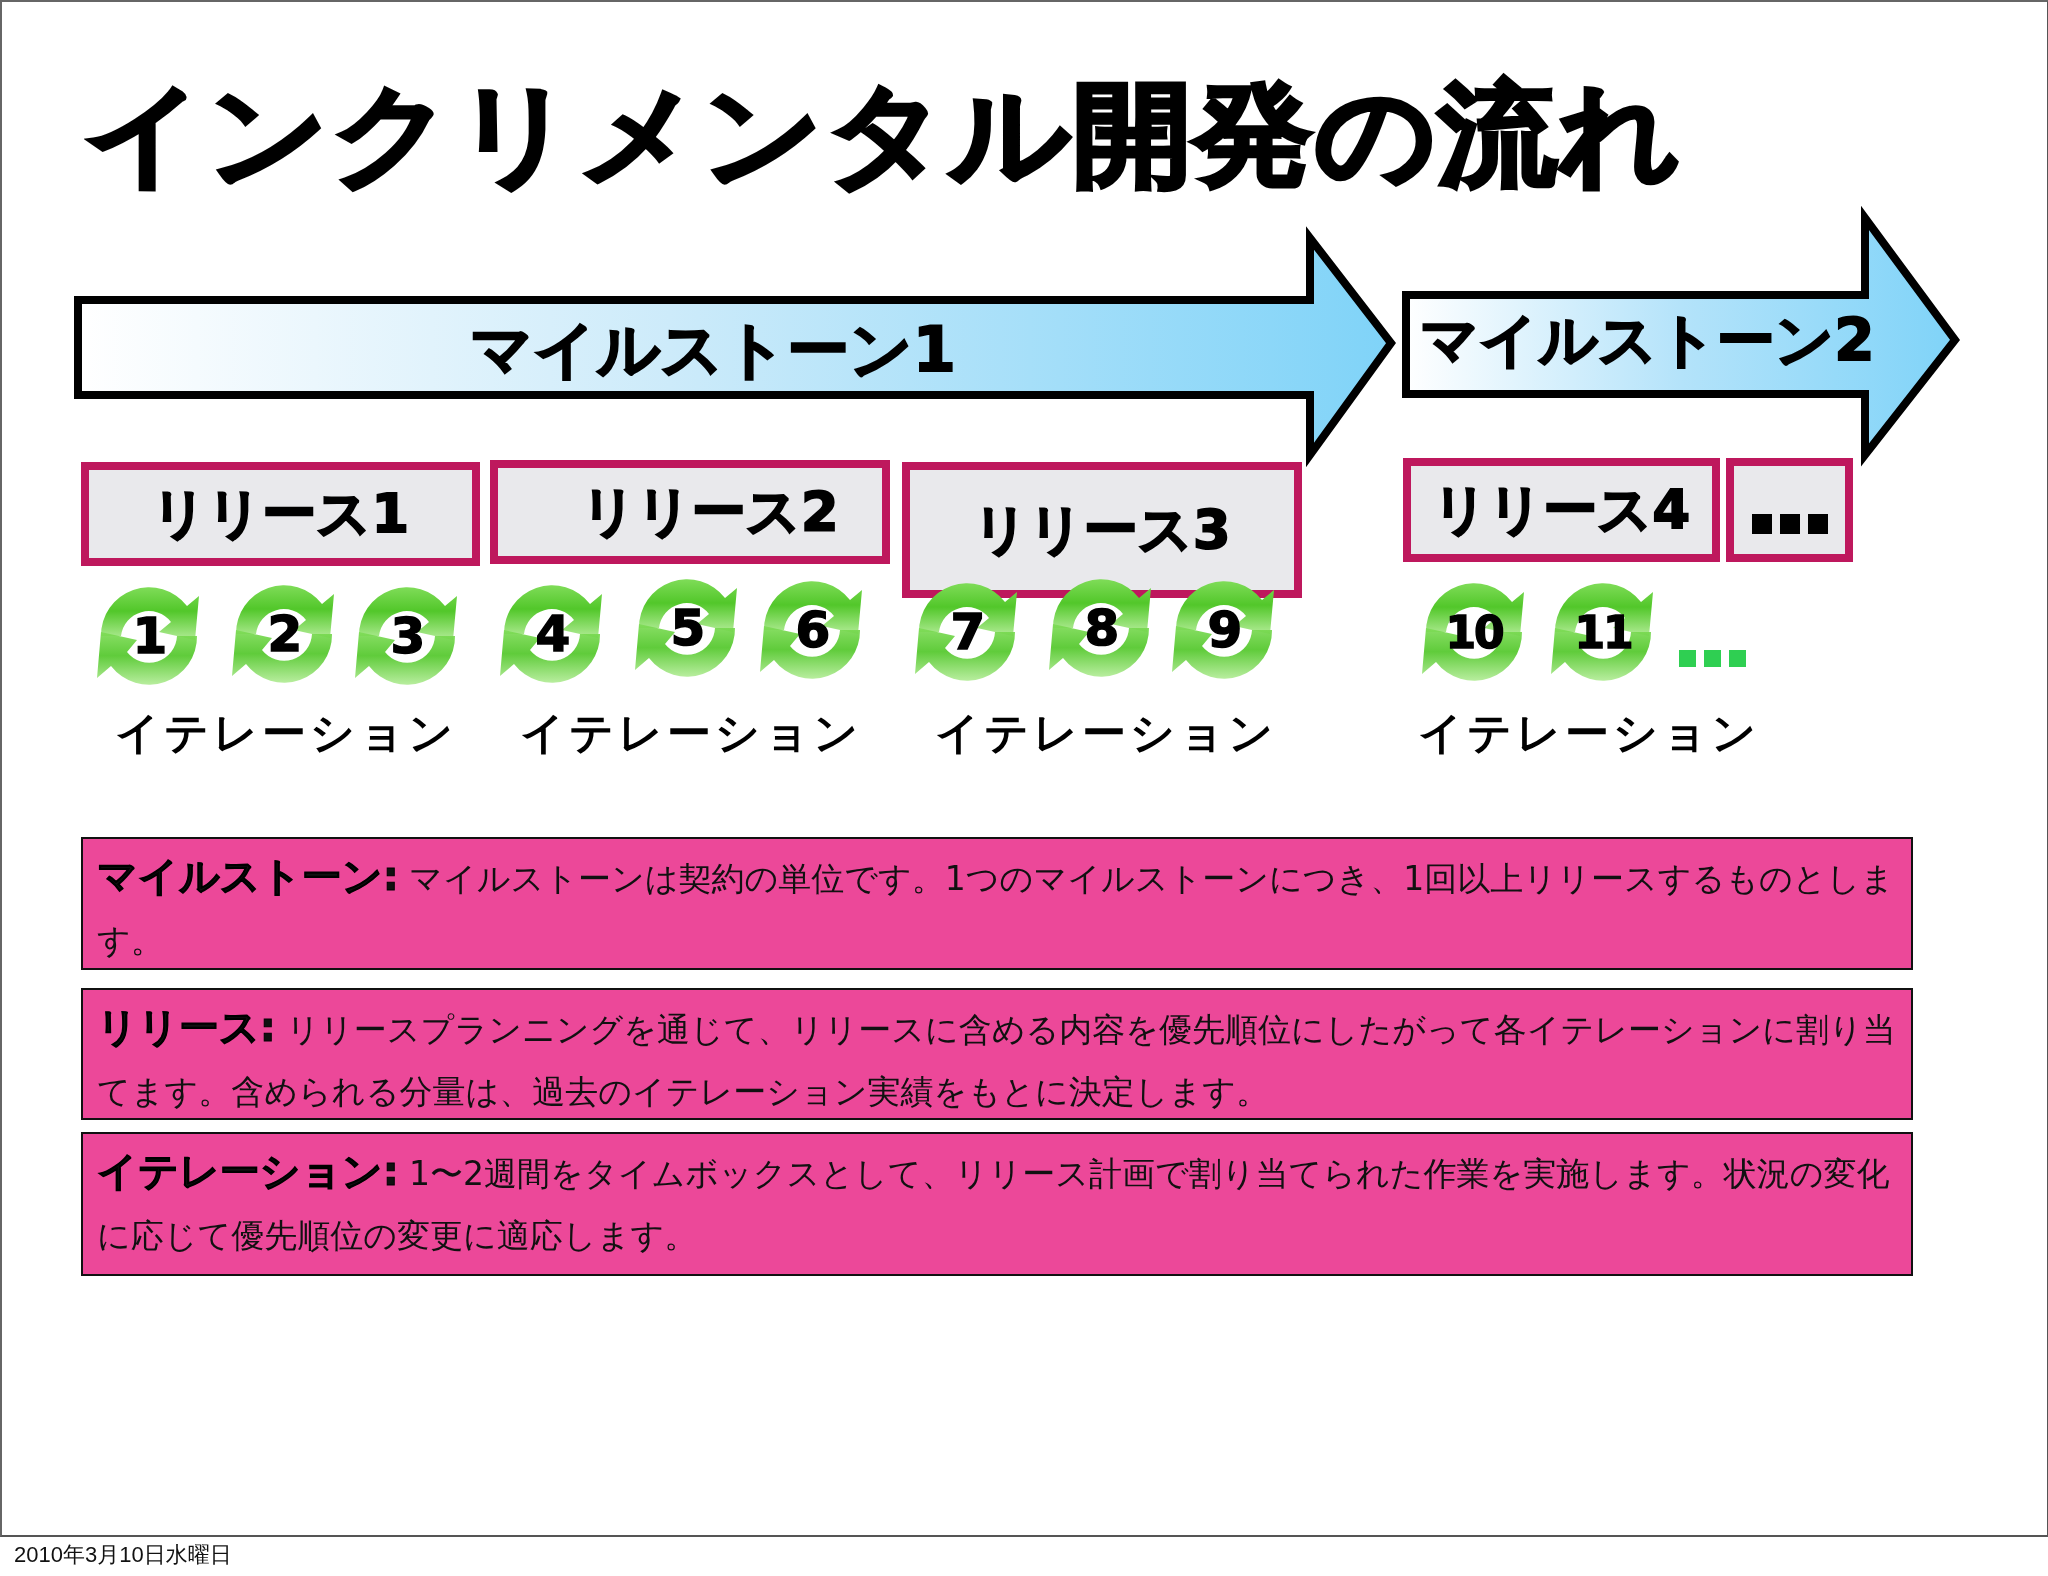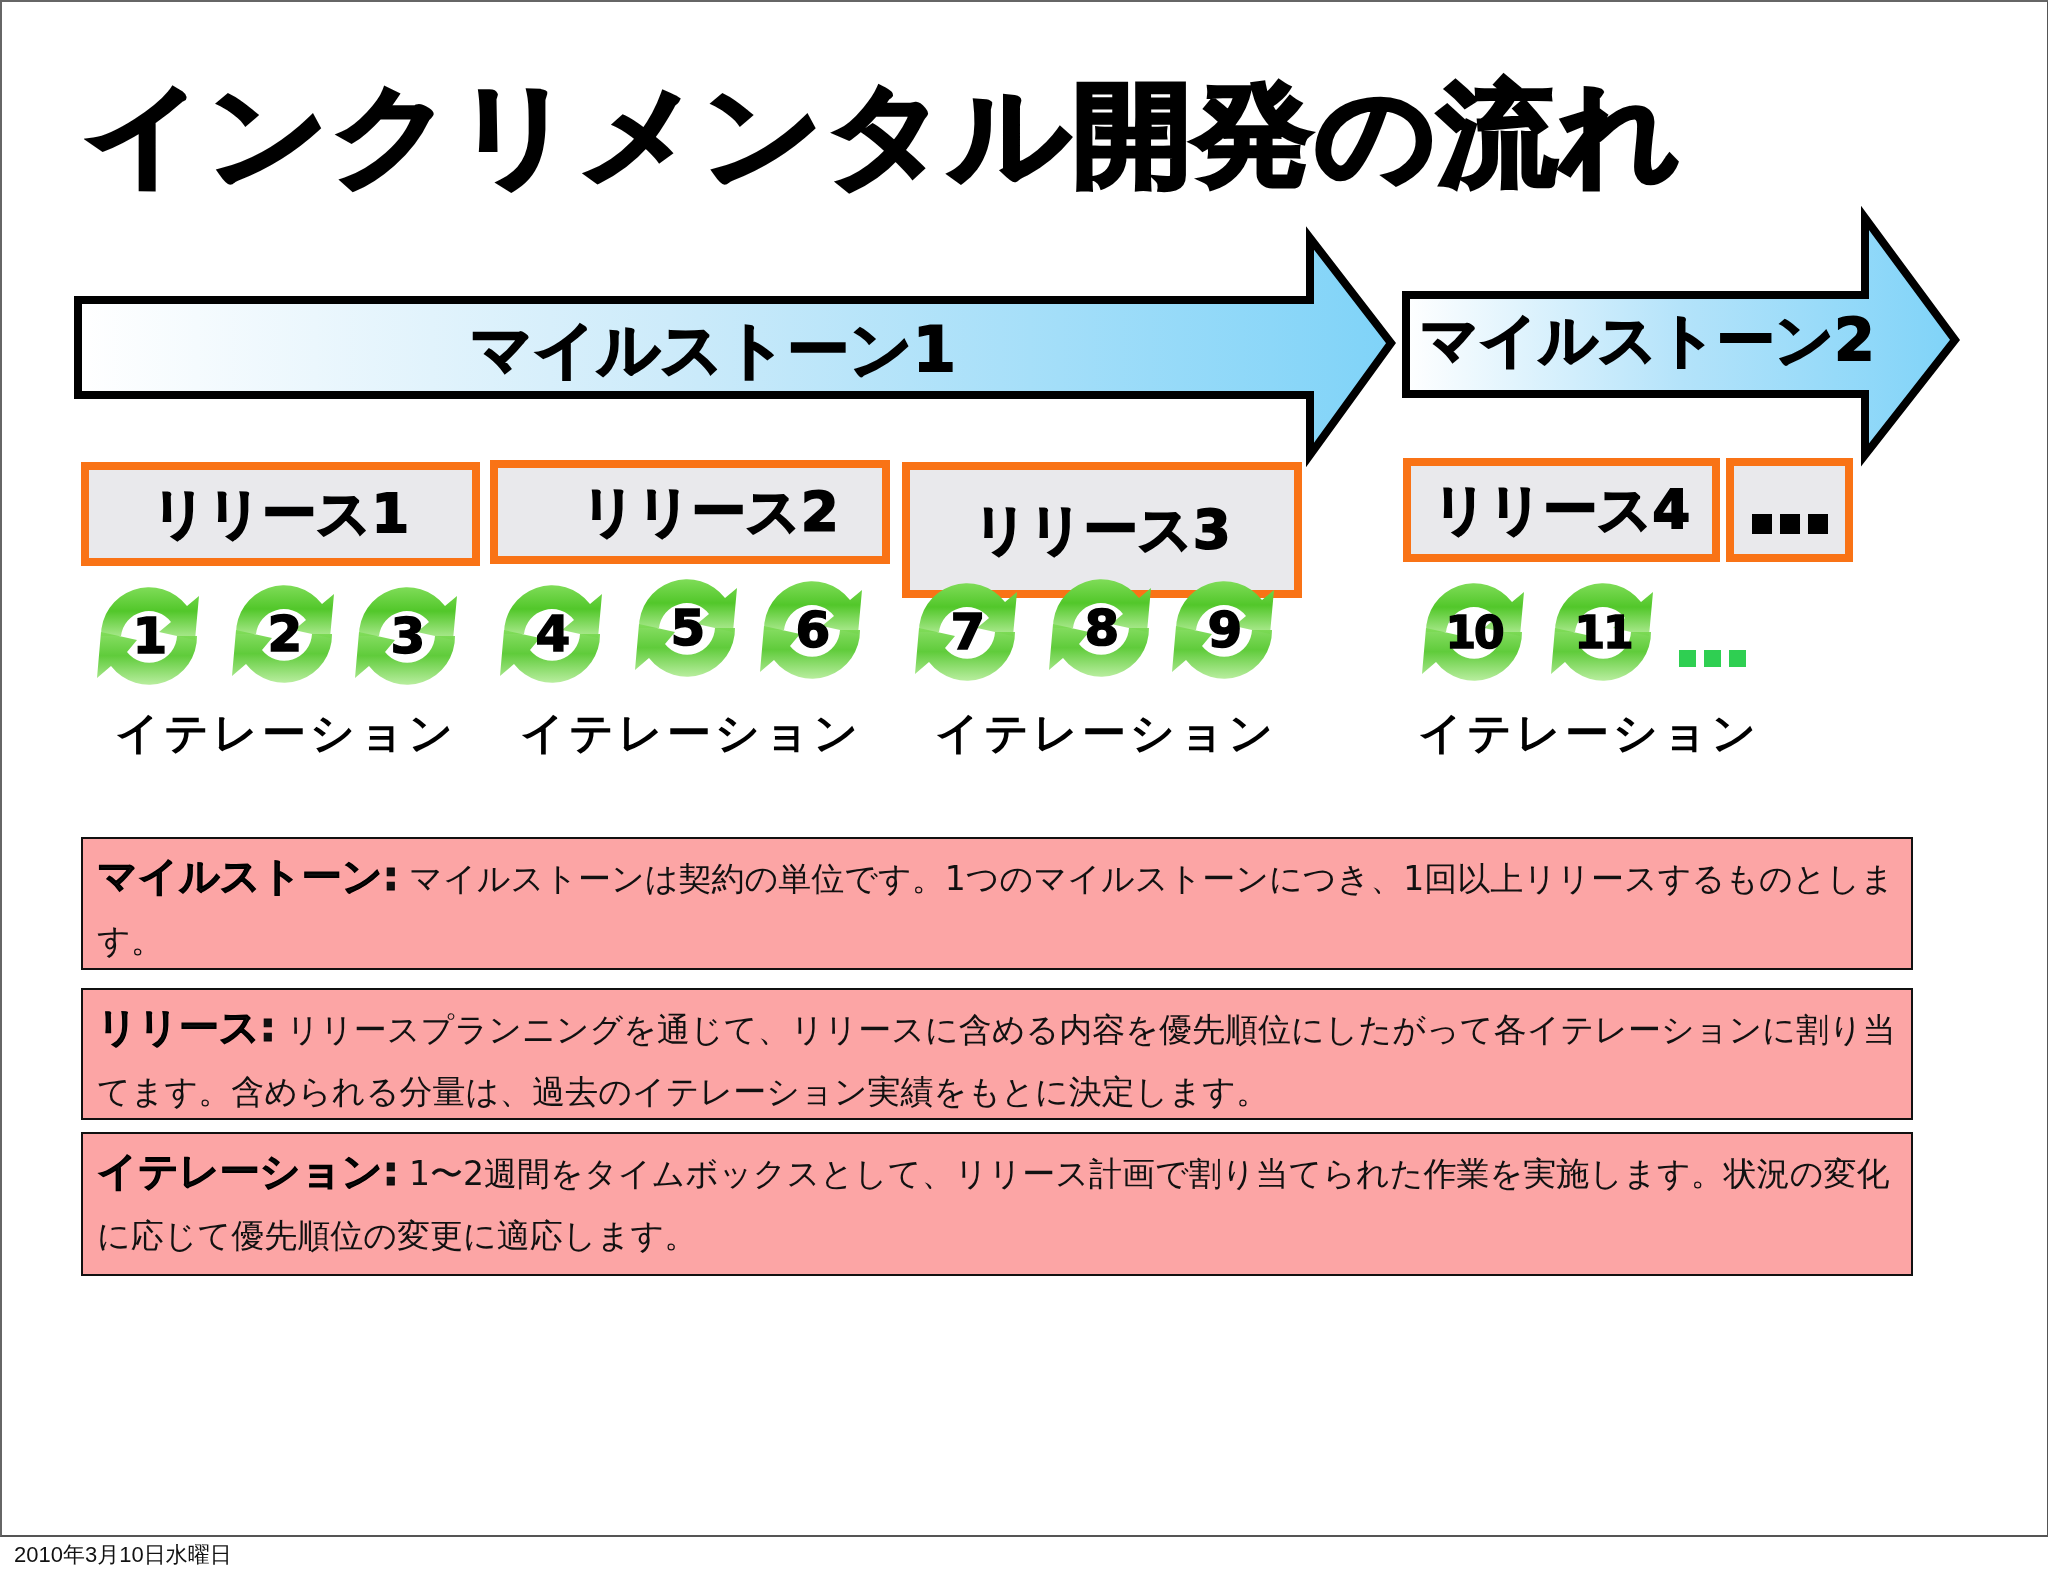--- a/index.html
+++ b/index.html
@@ -20,21 +20,21 @@
     white-space:nowrap;
     -webkit-text-stroke:4px #000;
     transform-origin:left center; transform:scaleX(1.06);
   }
   svg.arrows { position:absolute; left:0; top:0; }
   .ms-label {
     position:absolute; font-weight:bold; white-space:nowrap;
     -webkit-text-stroke:2px #000; 
   }
   .release {
-    position:absolute; box-sizing:border-box; border:8px solid #f97316;
+    position:absolute; box-sizing:border-box; border:8px solid #be185d;
     background:#e9e9ec; display:flex; align-items:center; justify-content:center;
     font-size:54px; font-weight:bold; -webkit-text-stroke:2px #000;
     white-space:nowrap;
   }
   .release .dots { display:flex; gap:8px; margin-top:28px; }
   .release .dots i { display:block; width:20px; height:20px; background:#000; }
   .cycle {
     position:absolute; width:124px; height:124px;
   }
   .cycle svg { position:absolute; left:0; top:0; }
@@ -45,21 +45,21 @@
     letter-spacing:-2px;
   }
   .green-dots { position:absolute; left:1679px; top:650px; display:flex; gap:8px; }
   .green-dots i { display:block; width:17px; height:17px; background:#2fcf52; }
   .iter-label {
     position:absolute; font-size:44px; font-weight:bold; letter-spacing:4px;
     white-space:nowrap; height:50px; line-height:50px;
   }
   .desc {
     position:absolute; left:81px; width:1832px; box-sizing:border-box;
-    border:2px solid #111; background:#fca5a5;
+    border:2px solid #111; background:#ec4899;
     padding:6px 12px 0 14px;
     font-size:33px; line-height:62px; color:#111;
   }
   .desc .term { font-size:40px; font-weight:bold; -webkit-text-stroke:1px #000; }
   .footer {
     position:absolute; left:14px; top:1540px; font-size:22px; line-height:30px;
     font-family:"Liberation Sans", sans-serif; color:#111; white-space:nowrap;
   }
 </style>
 </head>

